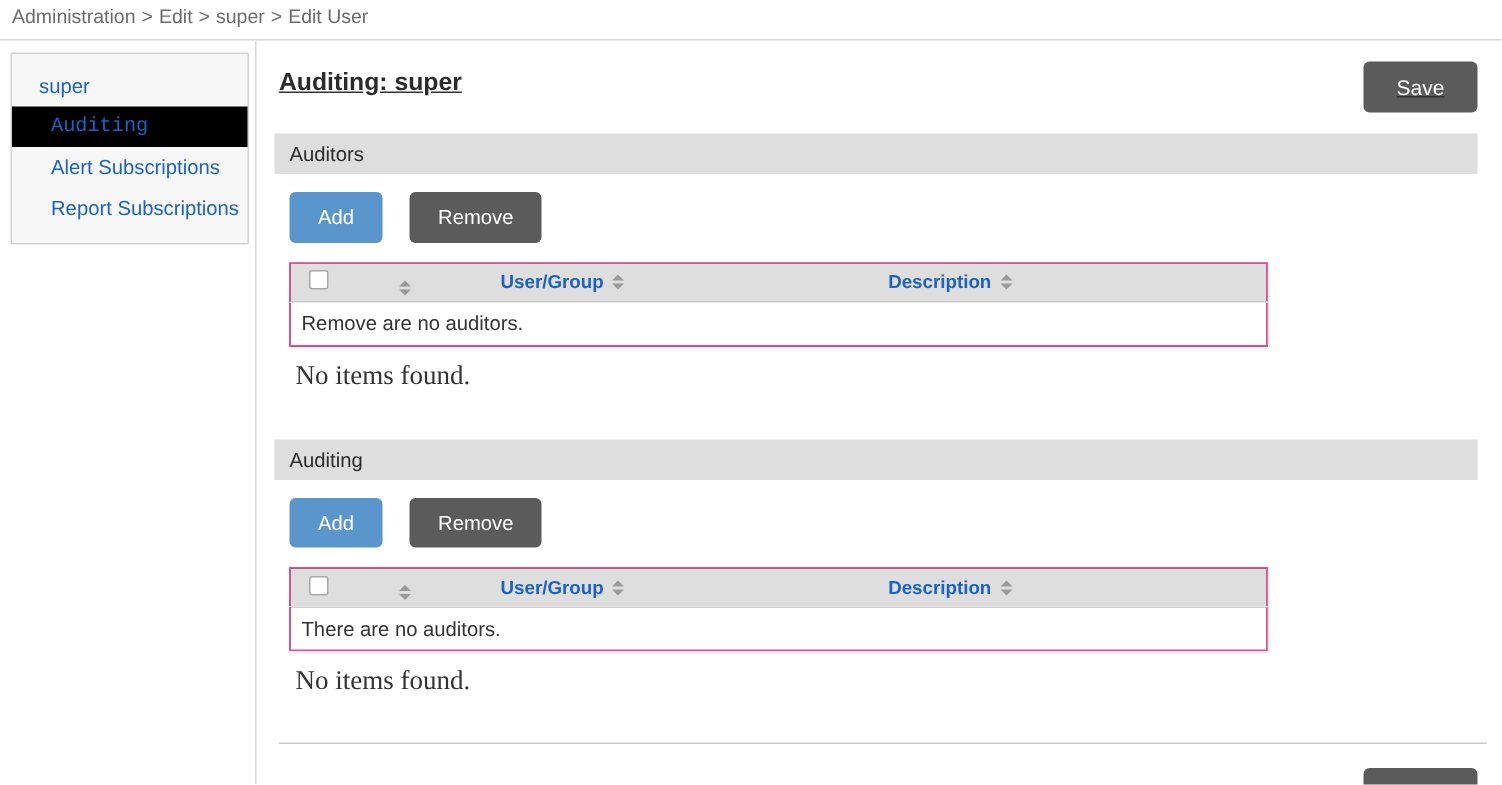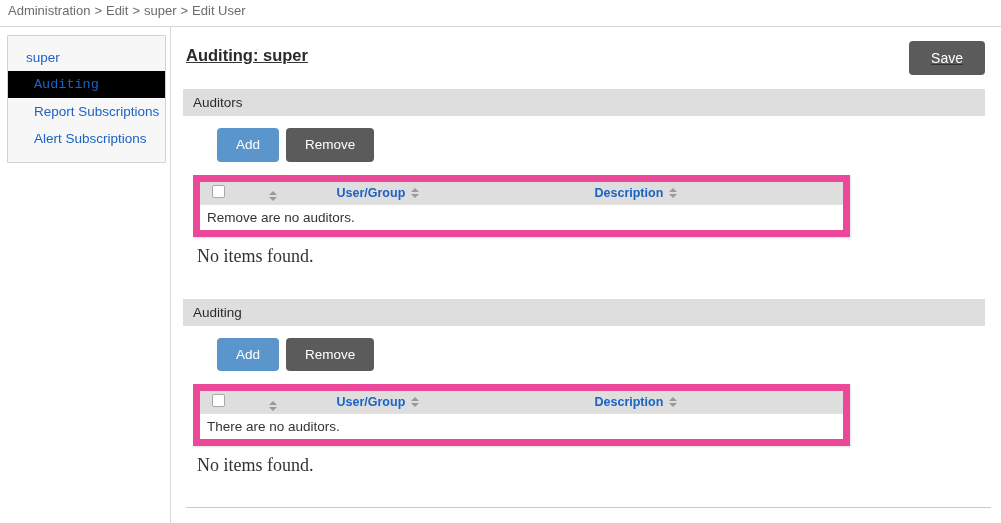--- a/index.html
+++ b/index.html
@@ -125,29 +125,29 @@
     background: #dedede;
     height: 27px;
     display: flex;
     align-items: center;
     padding-left: 10px;
     font-size: 13.5px;
     font-weight: normal;
     color: #2b2b2b;
   }
   .section-body { padding: 12px 0 0 10px; }
-  .btn-row { display: flex; gap: 7px; margin-bottom: 13px; margin-left: 24px; }
+  .btn-row { display: flex; gap: 18px; margin-bottom: 13px; }
 
   
   .tbl {
     width: 652px;
     border-collapse: collapse;
     background: #000000;
     box-shadow: 1px 1px 2px rgba(0,0,0,0.13);
-    border: 7px solid #ec4899;
+    border: 1px solid #ec4899;
     table-layout: fixed;
   }
   .tbl thead th {
     background: #dedede;
     height: 26px;
     font-size: 12.5px;
     font-weight: bold;
     color: #1a62c4;
     text-align: left;
     padding: 0;
@@ -231,22 +231,22 @@
   <span>Administration</span><span class="sep">&gt;</span><span>Edit</span><span class="sep">&gt;</span><span>super</span><span class="sep">&gt;</span><span>Edit User</span>
 </div>
 <div class="top-rule"></div>
 
 <div class="page">
 
   <div class="sidebar-col">
     <div class="sidebar-panel">
       <div class="nav-item root">super</div>
       <div class="nav-item child active">Auditing</div>
+      <div class="nav-item child">Alert Subscriptions</div>
       <div class="nav-item child">Report Subscriptions</div>
-      <div class="nav-item child">Alert Subscriptions</div>
     </div>
     <div class="vdivider"></div>
   </div>
 
   <div class="main">
 
     <div class="title-row">
       <div class="page-title">Auditing: super</div>
       <button class="btn btn-gray btn-save">Save</button>
     </div>

